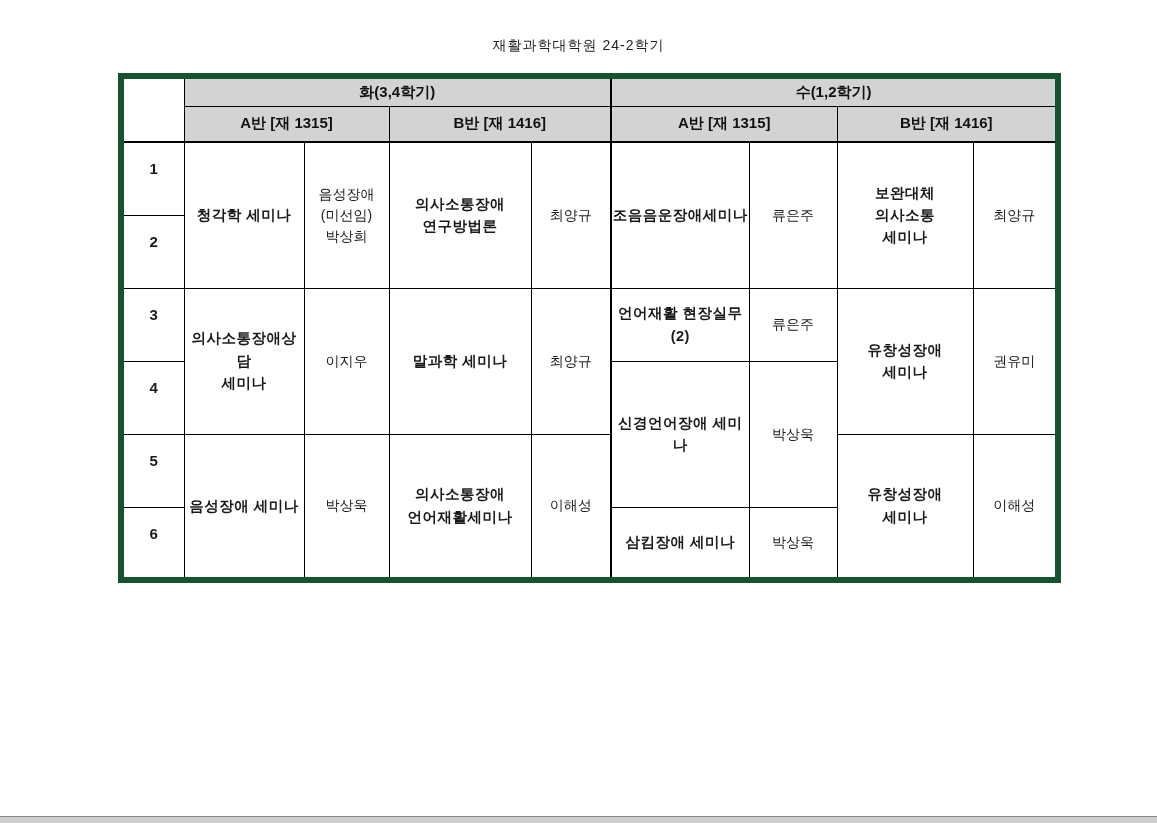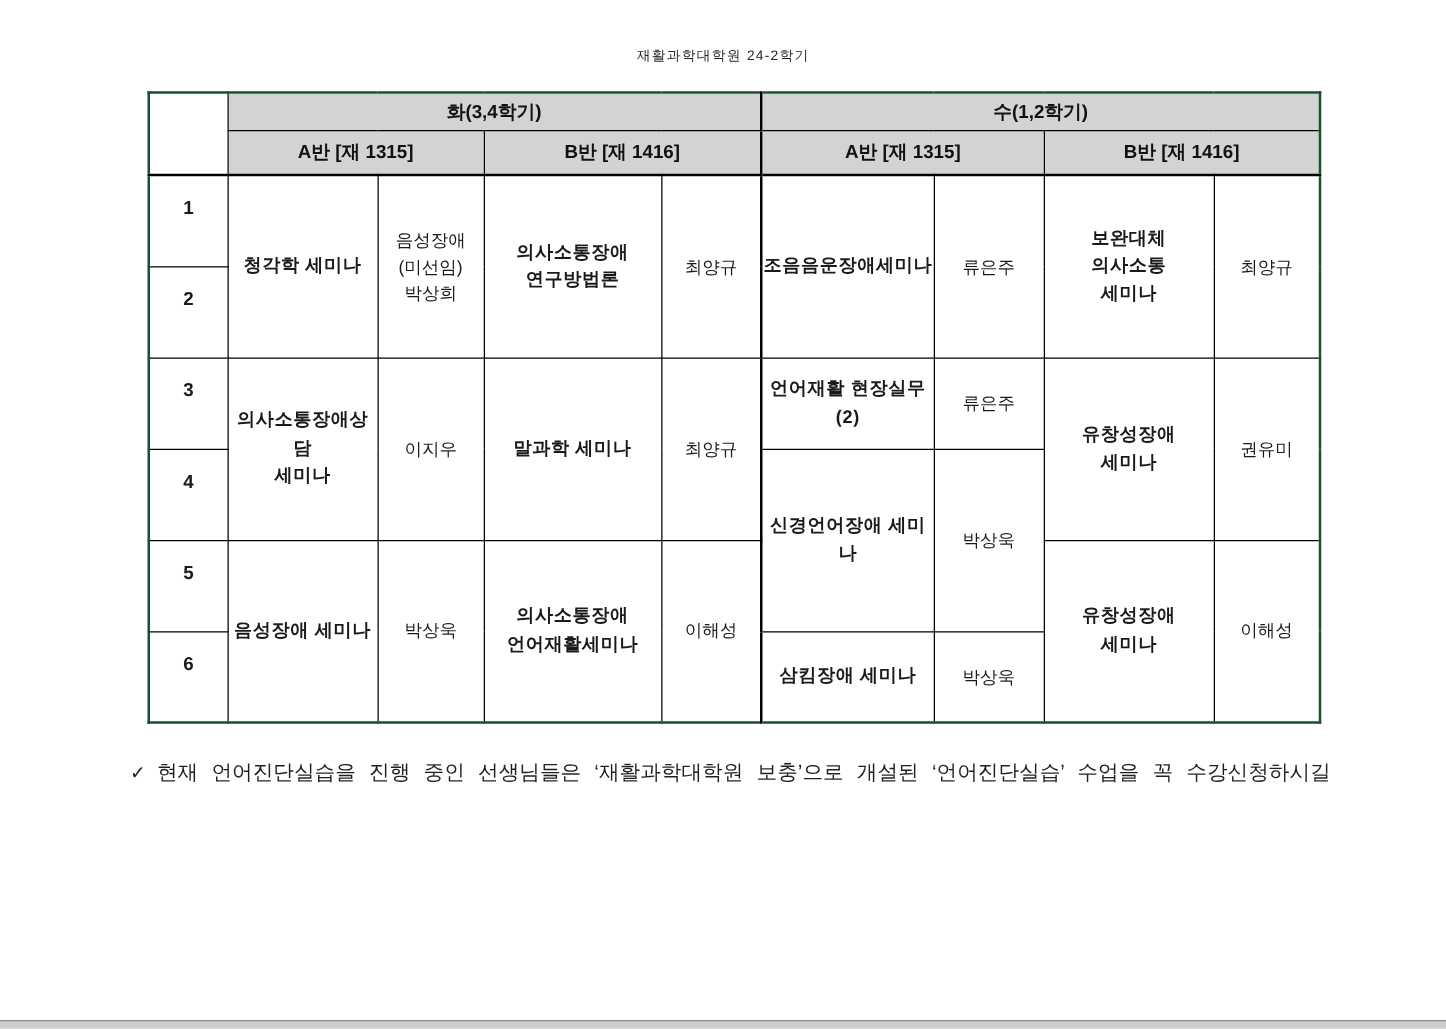--- a/index.html
+++ b/index.html
@@ -10,31 +10,31 @@
     font-family: "Liberation Sans", sans-serif;
     color: #1a1a1a;
     position: relative;
     overflow: hidden;
   }
   .doc-title {
     position: absolute;
     top: 37px; left: 0;
     width: 1157px;
     text-align: center;
-    font-size: 11px;
+    font-size: 14px;
     letter-spacing: 1px;
     color: #1f1f1f;
   }
   table.timetable {
     position: absolute;
     left: 118px; top: 73px;
     width: 937px;
     border-collapse: collapse;
     table-layout: fixed;
-    border: 2px solid #14532d;
+    border: 6px solid #14532d;
   }
   .timetable th, .timetable td {
     border: 1px solid #000;
     padding: 0;
     text-align: center;
     overflow: hidden;
   }
   .timetable thead th {
     background: #d3d3d3;
     font-weight: bold;
@@ -167,16 +167,15 @@
     </tr>
     <tr>
       <td class="period">6</td>
       <td class="course day-split">삼킴장애 세미나</td>
       <td class="prof">박상욱</td>
     </tr>
   </tbody>
 </table>
 
 <div class="notes">
-  <div class="note-row stretch"><span class="check">✓</span><span>현재 언어진단실습을 진행 중인 선생님들은 ‘재활과학대학원 보충’으로 개설된 ‘언어진단실습’ 수업을 꼭 수강신청하시길</span></div>
 </div>
 
 <div class="page-edge"></div>
 
 </body></html>

